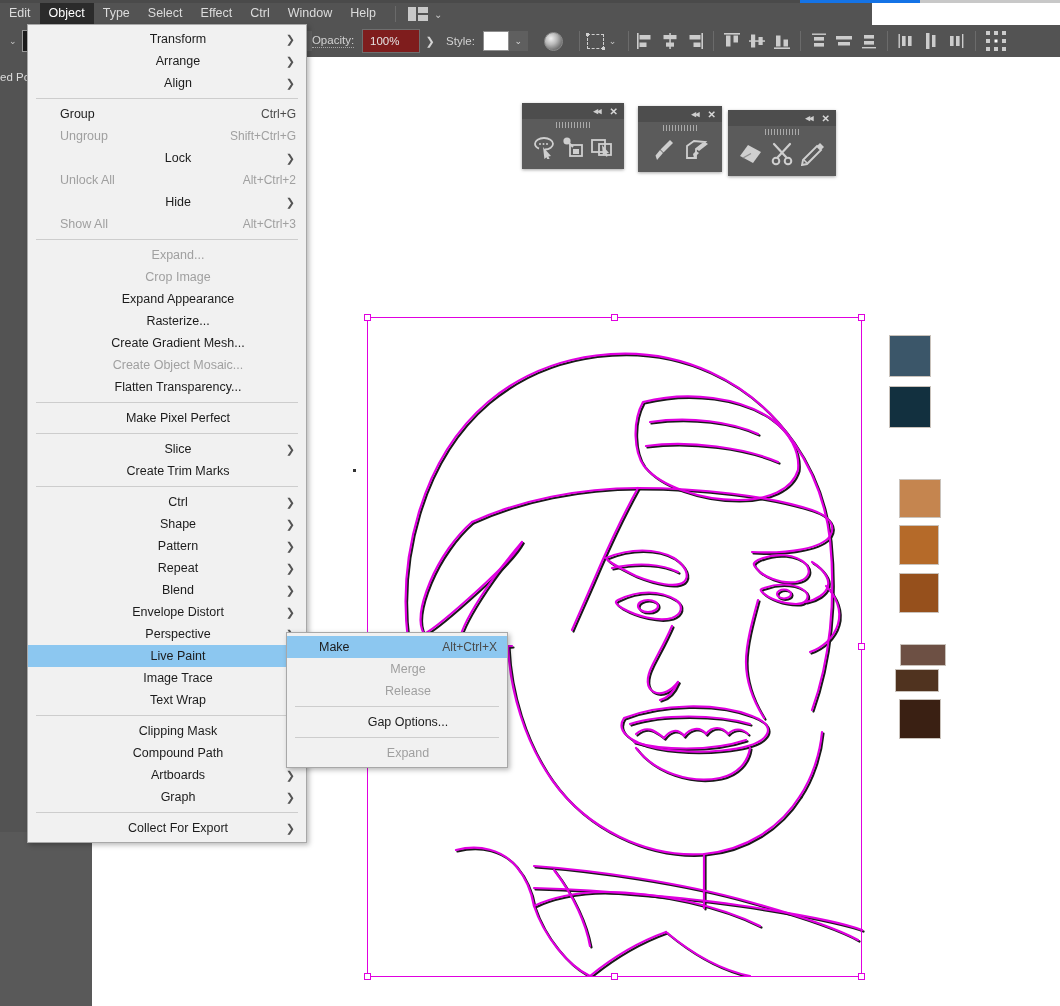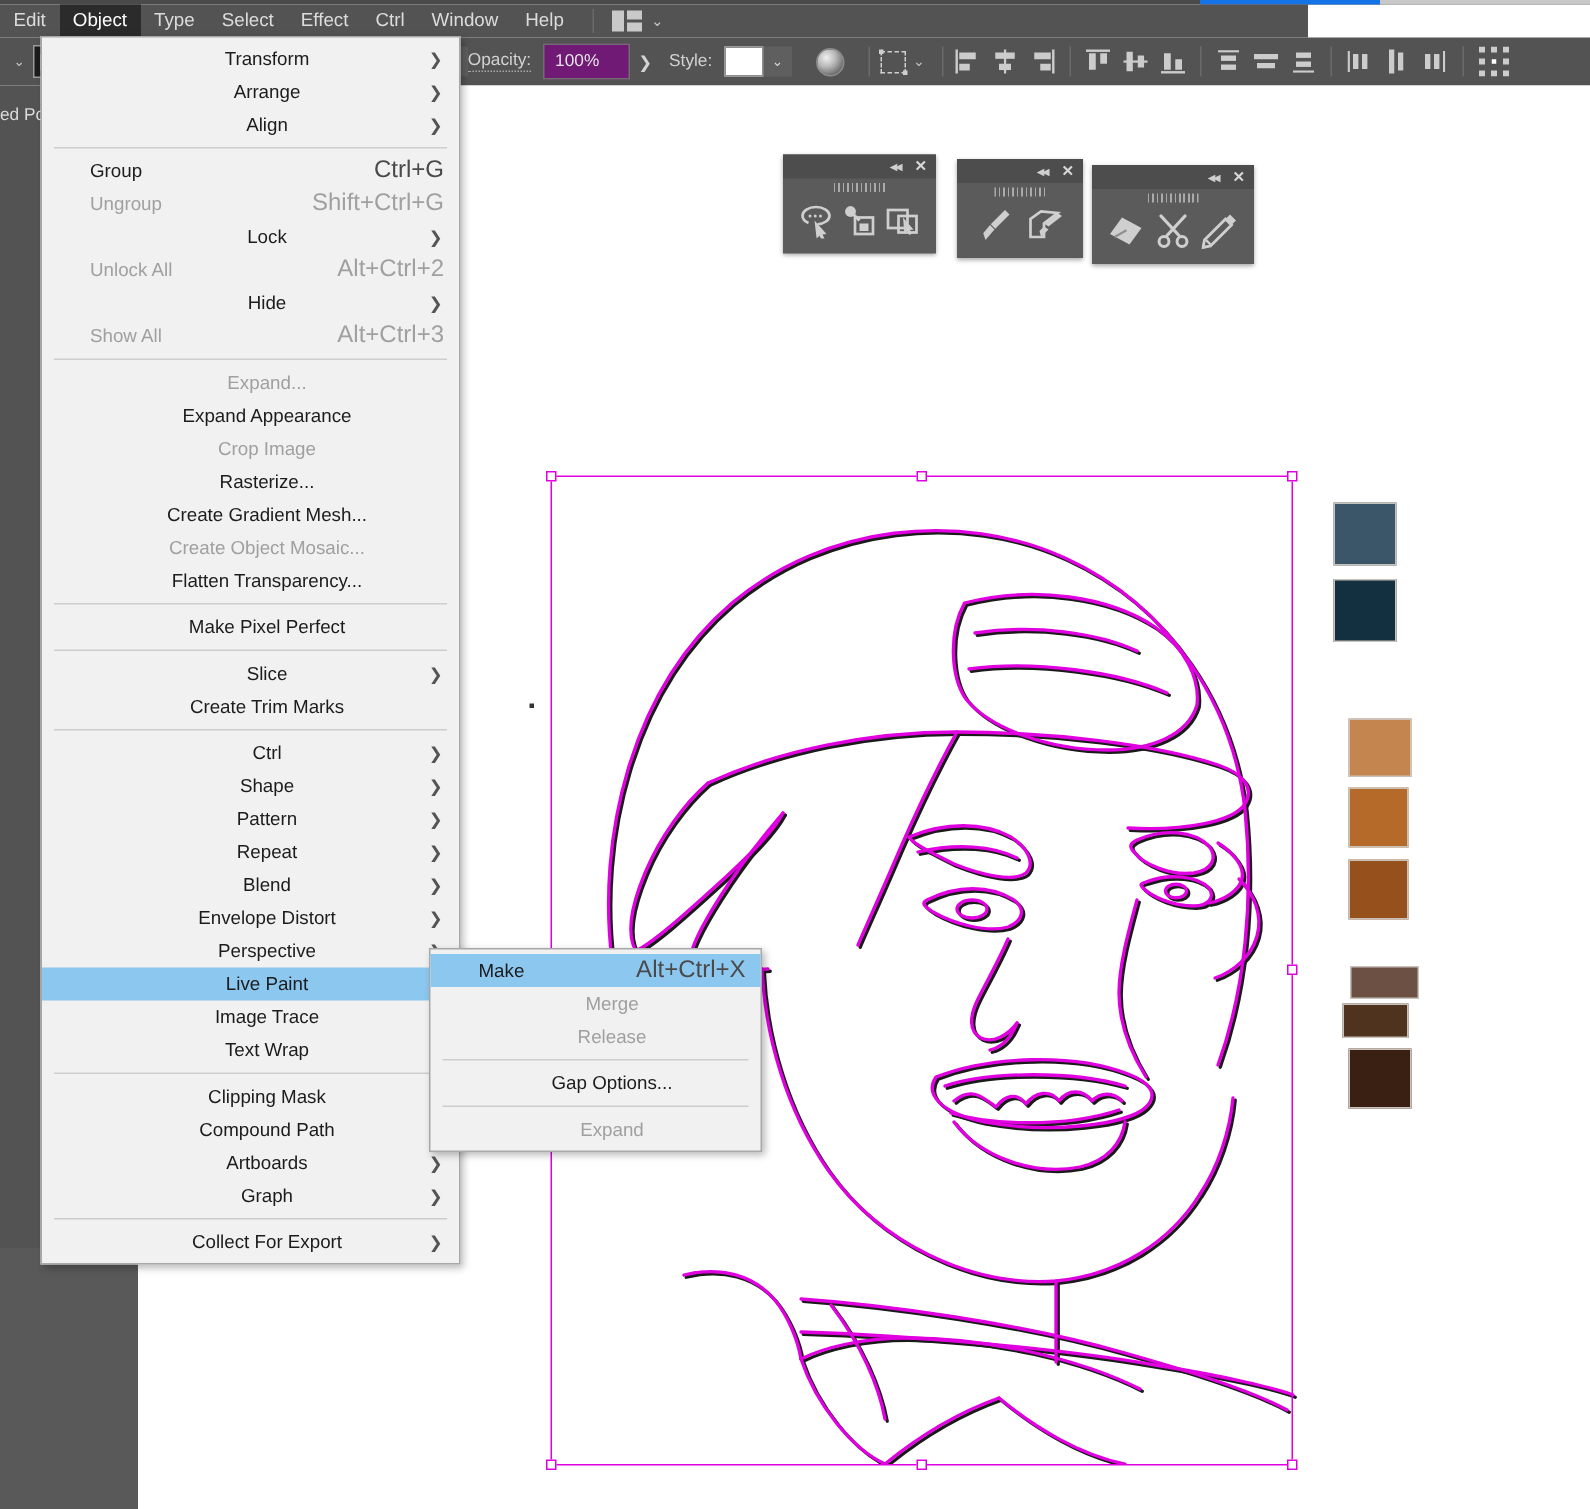--- a/index.html
+++ b/index.html
@@ -50,21 +50,21 @@
   .field-white {
     height:20px; background:#f2f2f2; color:#1b1b1b; display:flex; align-items:center;
     padding:0 8px; font-size:11.5px; white-space:nowrap;
   }
   .dd-btn {
     width:19px; height:20px; background:#5f5f5f; color:#d8d8d8;
     display:flex; align-items:center; justify-content:center; font-size:9px;
   }
   .lbl-dotted { border-bottom:1px dotted #a6a6a6; line-height:13px; }
   .field-dark {
-    height:24px; min-width:58px; background:#701a75; border:1px solid #6e6e6e;
+    height:24px; min-width:58px; background:#7f1d1d; border:1px solid #6e6e6e;
     color:#e4e4e4; display:flex; align-items:center; padding:0 7px; font-size:11.5px;
   }
   .arrow-btn { width:20px; height:20px; display:flex; align-items:center; justify-content:center;
     color:#d4d4d4; font-size:11px; }
   .style-swatch { width:26px; height:20px; background:#ffffff; border:1px solid #8e8e8e; }
   .globe { width:19px; height:19px; border-radius:50%;
     background: radial-gradient(circle at 35% 32%, #f0f0f0 0%, #b9b9b9 38%, #6e6e6e 75%, #4a4a4a 100%);
     border:1px solid #8b8b8b; }
   .bbox-ico { width:17px; height:15px; border:1px dashed #cfcfcf; position:relative; }
   .bbox-ico::before, .bbox-ico::after { content:""; position:absolute; width:3px; height:3px; background:#cfcfcf; }
@@ -97,21 +97,21 @@
 
   
   .menu {
     position:absolute; background:#f1f1f1; border:1px solid #a8a8a8;
     box-shadow:2px 2px 5px rgba(0,0,0,.28); font-size:12.5px; color:#1c1c1c;
     padding:3px 0;
   }
   .menu-row { display:flex; align-items:center; height:22px; padding:0 10px 0 32px; position:relative;
     white-space:nowrap;justify-content:center; }
   .menu-row .m-label { flex:0 0 auto; }
-  .menu-row .m-accel { margin-left:auto; padding-left:26px; color:#4a4a4a; font-size:16px; }
+  .menu-row .m-accel { margin-left:auto; padding-left:26px; color:#4a4a4a; font-size:12px; }
   .menu-row .m-arrow { position:absolute; right:11px; color:#555; font-size:11px; }
   .menu-row.disabled .m-label, .menu-row.disabled .m-accel { color:#a0a0a0; }
   .menu-row.hl { background:#8cc7f0; }
   .menu-sep { height:1px; background:#cdcdcd; margin:4px 8px 4px 8px; }
 
   #object-menu { left:27px; top:24px; width:280px; }
   #livepaint-submenu { left:286px; top:632px; width:222px; }
 
   
   .art { position:absolute; left:360px; top:310px; width:508px; height:666px; }
@@ -493,25 +493,25 @@
       </div>
     <div class="menu-row disabled">
         <span class="m-label">Show All</span>
         <span class="m-accel">Alt+Ctrl+3</span>
       </div>
     <div class="menu-sep"></div>
 
     <div class="menu-row disabled">
         <span class="m-label">Expand...</span>
       </div>
+    <div class="menu-row disabled">
+        <span class="m-label">Crop Image</span>
+      </div>
     <div class="menu-row">
         <span class="m-label">Expand Appearance</span>
-      </div>
-    <div class="menu-row disabled">
-        <span class="m-label">Crop Image</span>
       </div>
     <div class="menu-row">
         <span class="m-label">Rasterize...</span>
       </div>
     <div class="menu-row">
         <span class="m-label">Create Gradient Mesh...</span>
       </div>
     <div class="menu-row disabled">
         <span class="m-label">Create Object Mosaic...</span>
       </div>

